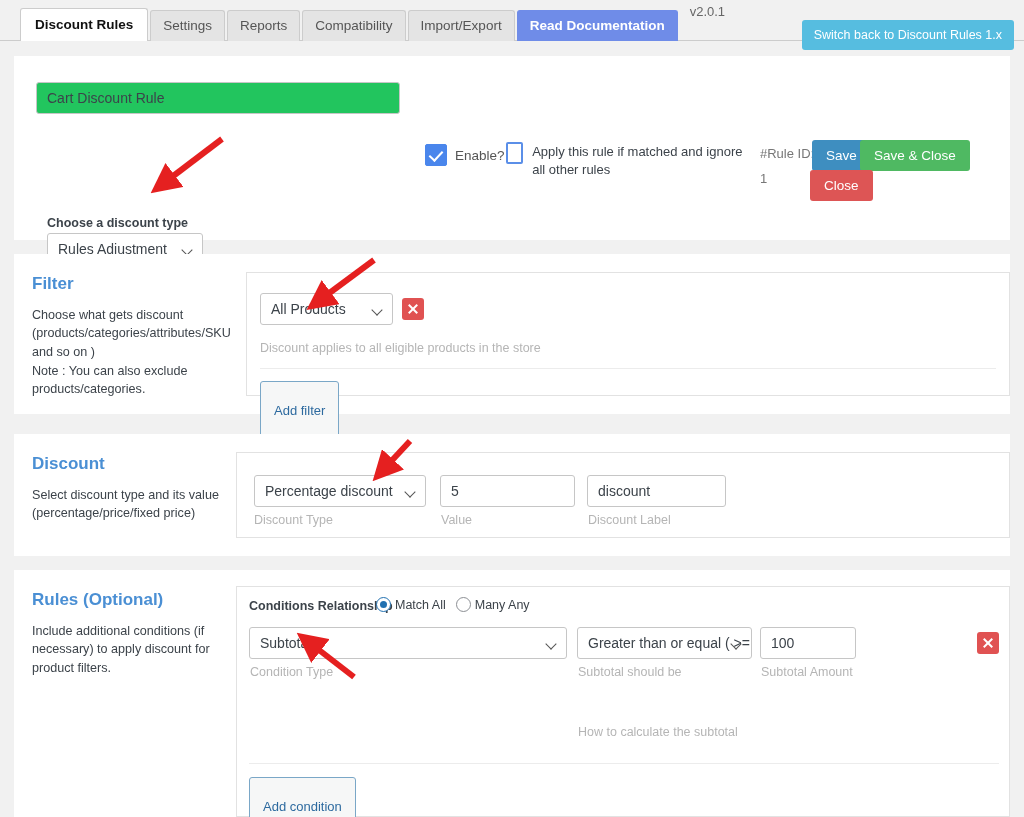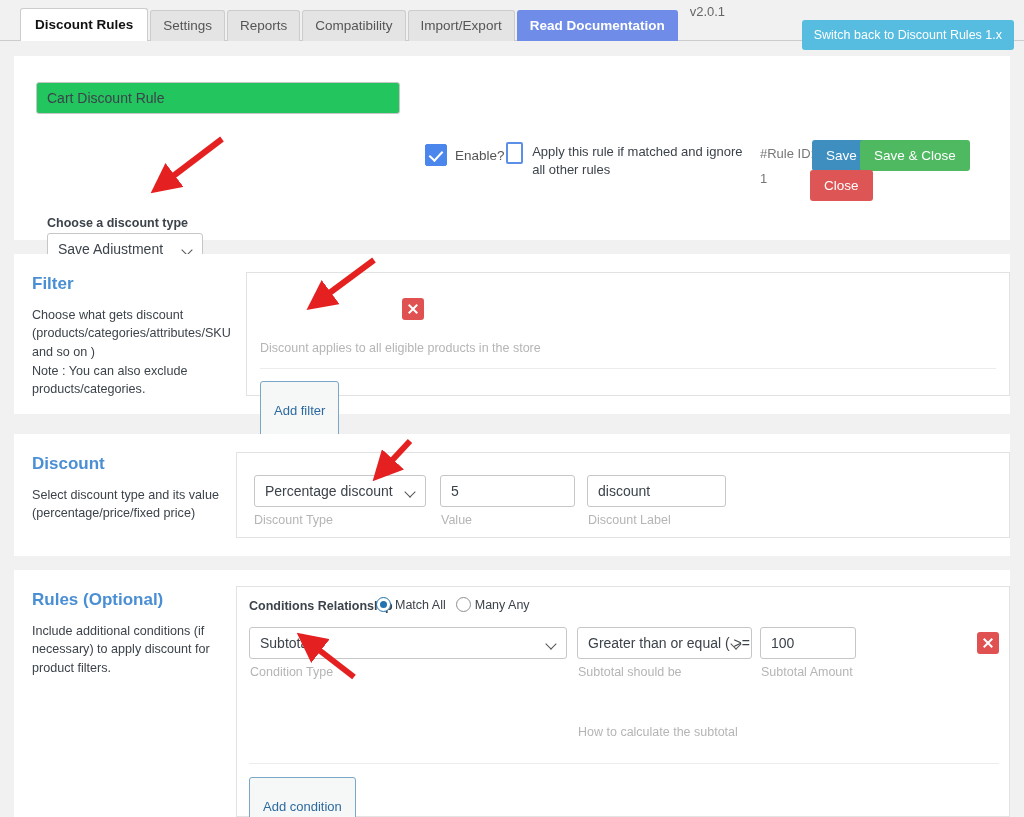--- a/index.html
+++ b/index.html
@@ -405,29 +405,30 @@
     <div class="ruleid-wrap">
       <div>#Rule ID:</div>
       <div>1</div>
     </div>
 
     <button class="btn btn-save">Save</button>
     <button class="btn btn-saveclose">Save &amp; Close</button>
     <button class="btn btn-cancel">Close</button>
 
     <div class="field-label discount-type-label">Choose a discount type</div>
-    <div class="select" id="sel-discount-type">Save Adjustment</div>
+    <div class="select" id="sel-discount-type">Rules Adjustment</div>
   </div>
 
   <div class="panel" id="panel-filter">
     <div class="sec-title" style="top:20px;">Filter</div>
     <div class="sec-desc" style="top:52px;">Choose what gets discount (products/categories/attributes/SKU and so on )</div>
     <div class="sec-desc" style="top:108px;">Note : You can also exclude products/categories.</div>
 
     <div class="sec-body" id="filter-body">
+      <div class="select" id="sel-filter">All Products</div>
       <button class="x-btn" id="filter-x"></button>
       <div class="helper" id="filter-help">Discount applies to all eligible products in the store</div>
       <hr class="hr" id="filter-hr">
       <button class="outline-btn" id="add-filter">Add filter</button>
     </div>
   </div>
 
   <div class="panel" id="panel-disc">
     <div class="sec-title" style="top:20px;">Discount</div>
     <div class="sec-desc" style="top:52px;">Select discount type and its value (percentage/price/fixed price)</div>

